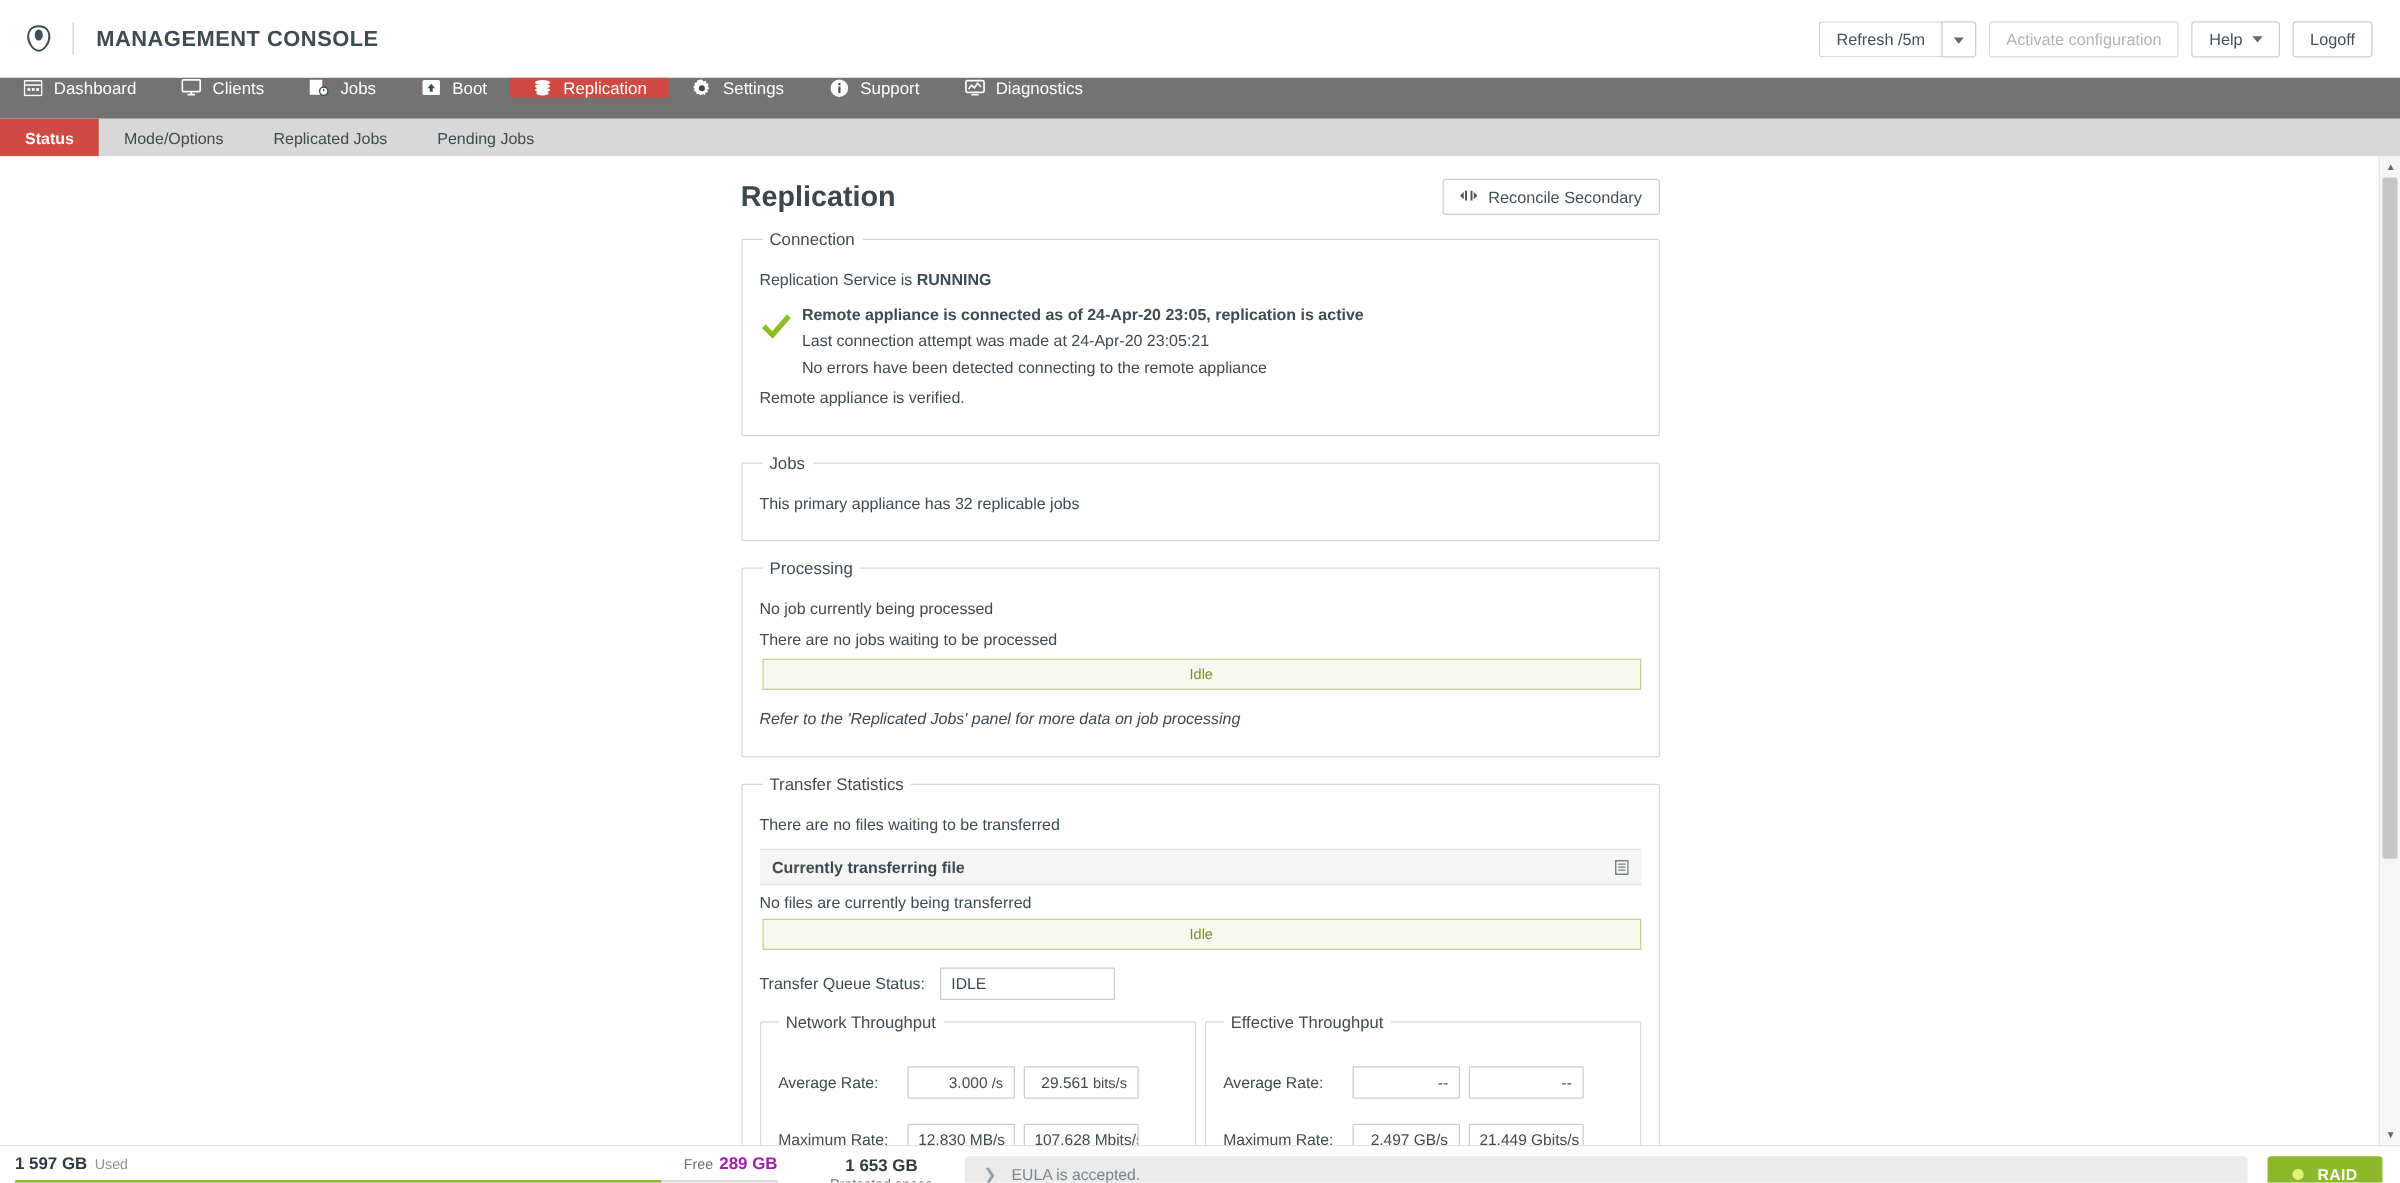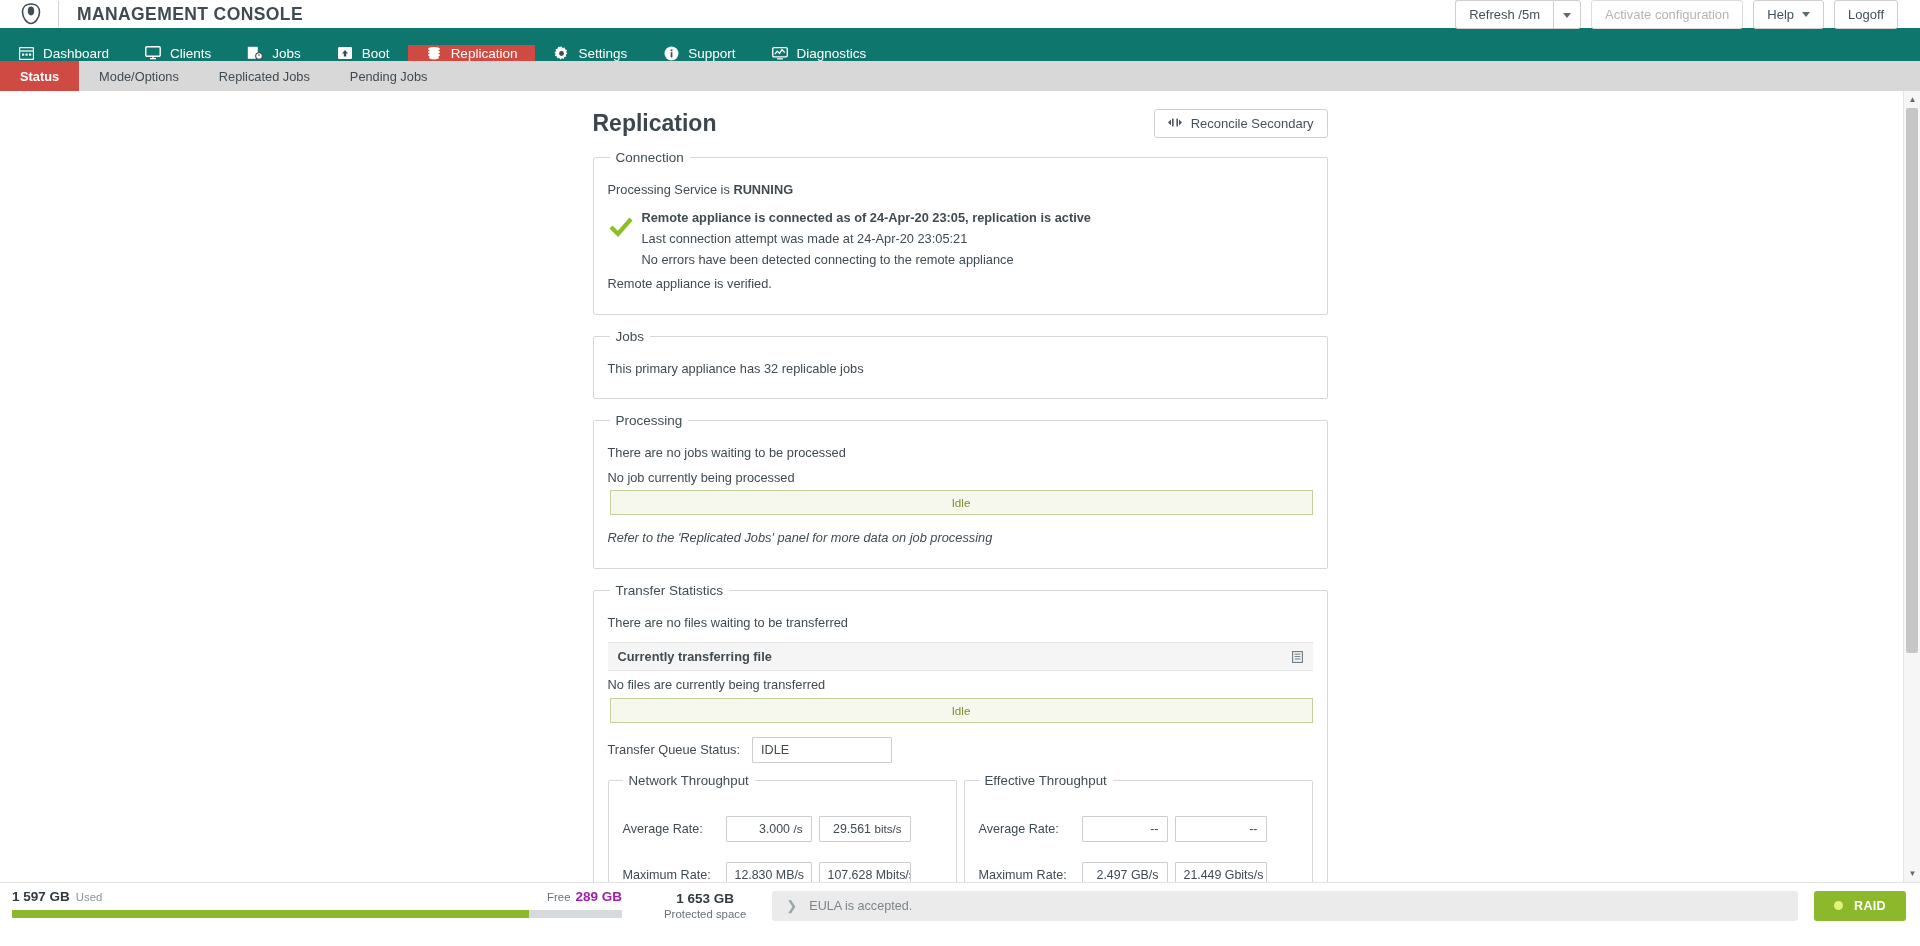--- a/index.html
+++ b/index.html
@@ -8,21 +8,21 @@
     margin: 0; padding: 0;
     width: 1920px; height: 946px;
     overflow: hidden;
     font-family: "Liberation Sans", sans-serif;
     background: #ffffff;
     color: #333333;
   }
 
   
   .topbar {
-    height: 28px;
+    height: 62px;
     background: #ffffff;
     display: flex;
     align-items: center;
     padding: 0 22px 0 18px;
     position: relative;
   }
   .brand-logo {
     width: 26px; height: 26px;
     display: flex; align-items: center; justify-content: center;
     color: #3f4e55;
@@ -66,23 +66,23 @@
     border-left: 4px solid transparent;
     border-right: 4px solid transparent;
     border-top: 5px solid #5c6a73;
     vertical-align: middle;
   }
   .btn.has-caret { display: inline-flex; align-items: center; gap: 8px; }
 
   
   .mainnav {
     height: 33px;
-    background: #0f766e;
+    background: #737373;
     display: flex;
-    align-items: flex-end;
+    align-items: flex-start;
     font-size: 13.5px;
   }
   .navitem {
     display: flex; align-items: center; gap: 9px;
     padding: 0 18px;
     color: #ffffff;
     cursor: pointer;
     white-space: nowrap;
   }
   .navitem.active { background: #cf4a42; }
@@ -449,21 +449,21 @@
       </span>
       <span>Reconcile Secondary</span>
     </button>
   </div>
 
   <div class="panel-wrap">
 
     <fieldset class="panel">
       <legend>Connection</legend>
       <div class="row-txt">
-        <span>Processing Service is</span>
+        <span>Replication Service is</span>
         <span class="strong">RUNNING</span>
       </div>
       <div class="conn-flex">
         <span class="check-mark">
           <svg width="24" height="20" viewBox="0 0 24 20">
               <polyline points="2,10 9,17 22,2" fill="none" stroke="#8cbf26" stroke-width="4.2" stroke-linecap="butt" stroke-linejoin="miter"></polyline>
             </svg>
         </span>
         <div class="conn-lines">
           <div class="strong">Remote appliance is connected as of 24-Apr-20 23:05, replication is active</div>
@@ -474,22 +474,22 @@
       <div class="row-txt">Remote appliance is verified.</div>
     </fieldset>
 
     <fieldset class="panel">
       <legend>Jobs</legend>
       <div class="row-txt">This primary appliance has 32 replicable jobs</div>
     </fieldset>
 
     <fieldset class="panel">
       <legend>Processing</legend>
+      <div class="row-txt" style="margin-bottom:2px;">No job currently being processed</div>
       <div class="row-txt">There are no jobs waiting to be processed</div>
-      <div class="row-txt" style="margin-bottom:2px;">No job currently being processed</div>
       <div class="idle-bar indent">Idle</div>
       <div class="row-txt italic" style="margin-top:14px;">Refer to the 'Replicated Jobs' panel for more data on job processing</div>
     </fieldset>
 
     <fieldset class="panel">
       <legend>Transfer Statistics</legend>
       <div class="row-txt">There are no files waiting to be transferred</div>
 
       <div class="sub-head">
         <span>Currently transferring file</span>

